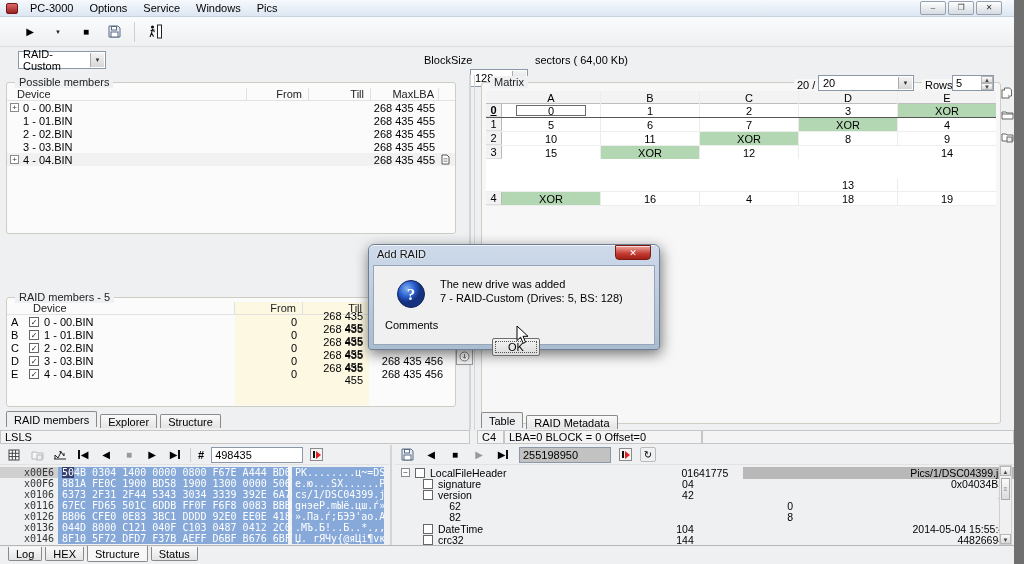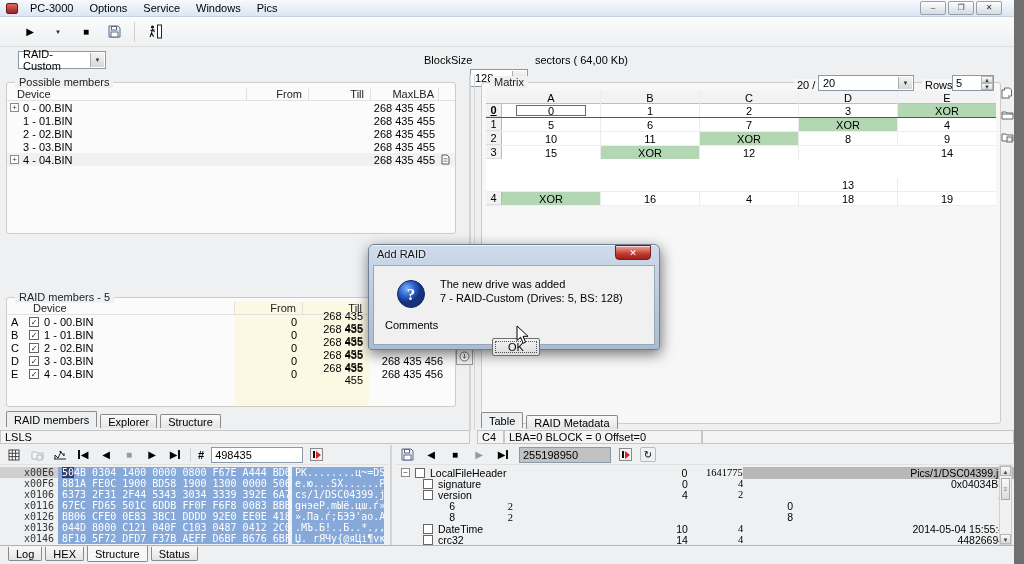--- a/index.html
+++ b/index.html
@@ -42,21 +42,21 @@
   
   .mono{font-family:"DejaVu Sans Mono",monospace;font-size:10px;}
   .hexrow{display:flex;height:11px;line-height:11px;}
   .addr{width:58px;text-align:right;padding-right:4px;color:#333;}
   .hbytes{width:230px;background:#87a9d9;color:#fff;padding-left:4px;white-space:pre;}
   .hascii{width:92px;background:#87a9d9;color:#fff;margin-left:4px;padding-left:3px;white-space:pre;overflow:hidden;}
   .bsel{background:#35406e;}
   
   .strow{display:flex;height:11.2px;align-items:center;font-size:10.5px;}
   .stoff{width:60px;text-align:right;}
-  .stsize{width:58px;text-align:right;font-family:Liberation Serif, serif;}
+  .stsize{width:58px;}
   .stval{width:284px;text-align:right;padding-right:4px;}
   .valbar{background:#b8b8b8;}
   
   .dialog{left:368px;top:244px;width:292px;height:106px;border-radius:6px 6px 3px 3px;background:linear-gradient(#cfdbeb,#aabccf);border:1px solid #6e7f95;box-shadow:1px 4px 14px rgba(0,0,0,.55), inset 0 1px 0 rgba(255,255,255,.7);z-index:50;}
   .dlg-title{position:absolute;left:8px;top:3px;color:#111;text-shadow:0 0 3px #fff;}
   .dlg-close{position:absolute;right:8px;top:0;width:36px;height:15px;background:linear-gradient(#f0a8a0,#c23a30 60%,#a02018);border:1px solid #7c1a14;border-radius:0 0 4px 4px;color:#fff;font-size:9px;text-align:center;line-height:14px;box-shadow:inset 0 1px 0 rgba(255,255,255,.6);}
   .dlg-client{position:absolute;left:4px;right:4px;top:20px;bottom:4px;background:#f0f0f0;border:1px solid #96a5b8;}
   .okbtn{position:absolute;left:118px;top:72px;width:48px;height:18px;background:linear-gradient(#f4f4f4,#dcdcdc);border:1px solid #6d6d6d;border-radius:2px;display:flex;align-items:center;justify-content:center;}
   .okbtn .focus{position:absolute;inset:2px;border:1px dotted #555;}
   .caret-i{display:inline-block;width:1px;height:10px;background:#000;margin-left:1px;vertical-align:-1px;}

